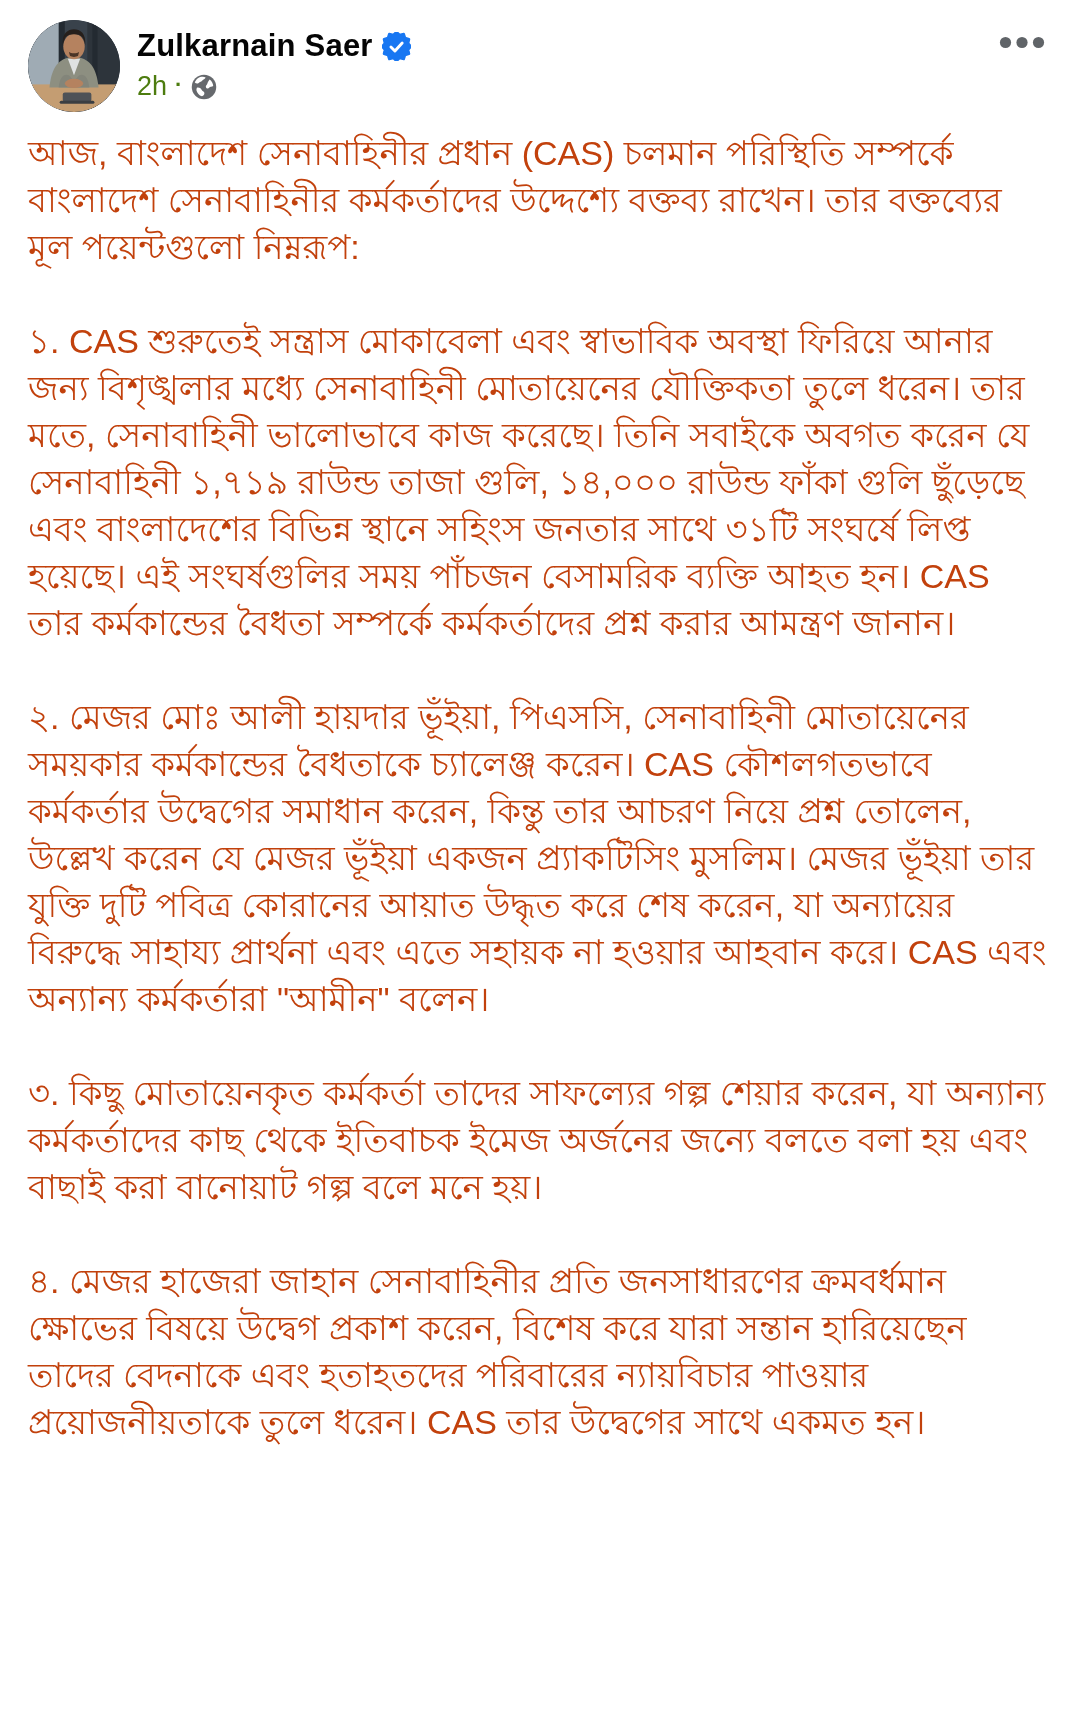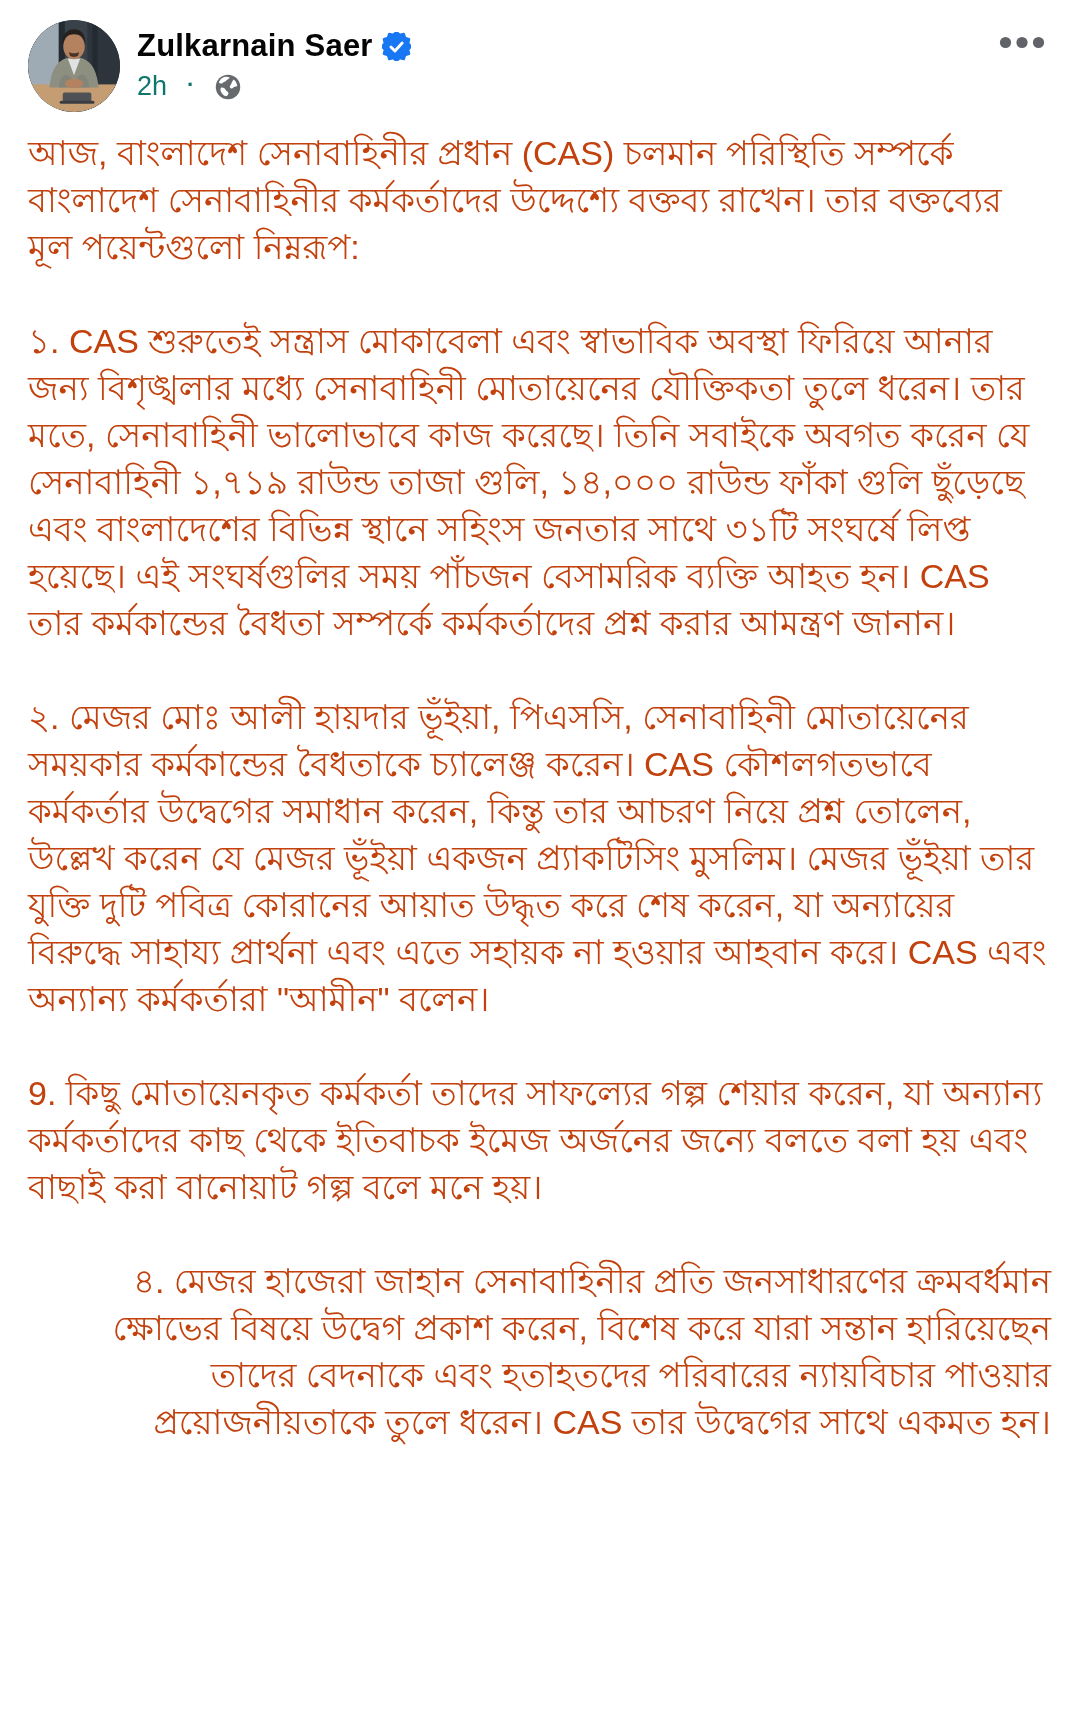--- a/index.html
+++ b/index.html
@@ -48,24 +48,24 @@
     color: #050505;
     line-height: 1.15;
     cursor: pointer;
     letter-spacing: 0.2px;
   }
   .verified-badge { display: inline-flex; margin-top: 2px; }
   .verified-badge svg { width: 29px; height: 29px; display: block; }
   .meta-row {
     display: flex;
     align-items: center;
-    gap: 20px;
+    gap: 8px;
     margin-top: 9px;
     font-size: 27px;
-    color: #0f766e;
+    color: #4d7c0f;
     line-height: 1;
   }
   .meta-sep { font-weight: 700; font-size: 22px; position: relative; top: -2px; }
   .globe-wrap { display: inline-flex; }
   .globe-wrap svg { width: 28px; height: 28px; display: block; }
   .more-menu {
     margin-left: auto;
     padding: 16px 6px 10px 10px;
     cursor: pointer;
     border-radius: 50%;
@@ -75,21 +75,21 @@
   .post-body {
     padding: 14px 28px 0 28px;
   }
   .post-body p {
     font-size: 34px;
     line-height: 47px;
     color: #c2410c;
     margin: 0 0 47px 0;
     word-break: normal;
   }
-  .post-body p:last-child { margin-bottom: 4px; text-align: right; }
+  .post-body p:last-child { margin-bottom: 4px; }
 </style>
 </head>
 <body>
 
 <div class="post">
 
   <div class="post-header">
 
     <div class="avatar">
       <svg viewBox="0 0 90 90" xmlns="http://www.w3.org/2000/svg">
@@ -149,17 +149,17 @@
         <circle cx="39.5" cy="6.5" r="5.6" fill="#606468"></circle>
       </svg>
     </div>
 
   </div>
 
   <div class="post-body">
     <p>আজ, বাংলাদেশ সেনাবাহিনীর প্রধান (CAS) চলমান পরিস্থিতি সম্পর্কে বাংলাদেশ সেনাবাহিনীর কর্মকর্তাদের উদ্দেশ্যে বক্তব্য রাখেন। তার বক্তব্যের মূল পয়েন্টগুলো নিম্নরূপ:</p>
     <p>১. CAS শুরুতেই সন্ত্রাস মোকাবেলা এবং স্বাভাবিক অবস্থা ফিরিয়ে আনার জন্য বিশৃঙ্খলার মধ্যে সেনাবাহিনী মোতায়েনের যৌক্তিকতা তুলে ধরেন। তার মতে, সেনাবাহিনী ভালোভাবে কাজ করেছে। তিনি সবাইকে অবগত করেন যে সেনাবাহিনী ১,৭১৯ রাউন্ড তাজা গুলি, ১৪,০০০ রাউন্ড ফাঁকা গুলি ছুঁড়েছে এবং বাংলাদেশের বিভিন্ন স্থানে সহিংস জনতার সাথে ৩১টি সংঘর্ষে লিপ্ত হয়েছে। এই সংঘর্ষগুলির সময় পাঁচজন বেসামরিক ব্যক্তি আহত হন। CAS তার কর্মকান্ডের বৈধতা সম্পর্কে কর্মকর্তাদের প্রশ্ন করার আমন্ত্রণ জানান।</p>
     <p>২. মেজর মোঃ আলী হায়দার ভূঁইয়া, পিএসসি, সেনাবাহিনী মোতায়েনের সময়কার কর্মকান্ডের বৈধতাকে চ্যালেঞ্জ করেন। CAS কৌশলগতভাবে কর্মকর্তার উদ্বেগের সমাধান করেন, কিন্তু তার আচরণ নিয়ে প্রশ্ন তোলেন, উল্লেখ করেন যে মেজর ভূঁইয়া একজন প্র্যাকটিসিং মুসলিম। মেজর ভূঁইয়া তার যুক্তি দুটি পবিত্র কোরানের আয়াত উদ্ধৃত করে শেষ করেন, যা অন্যায়ের বিরুদ্ধে সাহায্য প্রার্থনা এবং এতে সহায়ক না হওয়ার আহবান করে। CAS এবং অন্যান্য কর্মকর্তারা "আমীন" বলেন।</p>
-    <p>9. কিছু মোতায়েনকৃত কর্মকর্তা তাদের সাফল্যের গল্প শেয়ার করেন, যা অন্যান্য কর্মকর্তাদের কাছ থেকে ইতিবাচক ইমেজ অর্জনের জন্যে বলতে বলা হয় এবং বাছাই করা বানোয়াট গল্প বলে মনে হয়।</p>
+    <p>৩. কিছু মোতায়েনকৃত কর্মকর্তা তাদের সাফল্যের গল্প শেয়ার করেন, যা অন্যান্য কর্মকর্তাদের কাছ থেকে ইতিবাচক ইমেজ অর্জনের জন্যে বলতে বলা হয় এবং বাছাই করা বানোয়াট গল্প বলে মনে হয়।</p>
     <p>৪. মেজর হাজেরা জাহান সেনাবাহিনীর প্রতি জনসাধারণের ক্রমবর্ধমান ক্ষোভের বিষয়ে উদ্বেগ প্রকাশ করেন, বিশেষ করে যারা সন্তান হারিয়েছেন তাদের বেদনাকে এবং হতাহতদের পরিবারের ন্যায়বিচার পাওয়ার প্রয়োজনীয়তাকে তুলে ধরেন। CAS তার উদ্বেগের সাথে একমত হন।</p>
   </div>
 
 </div>
 
 </body></html>

